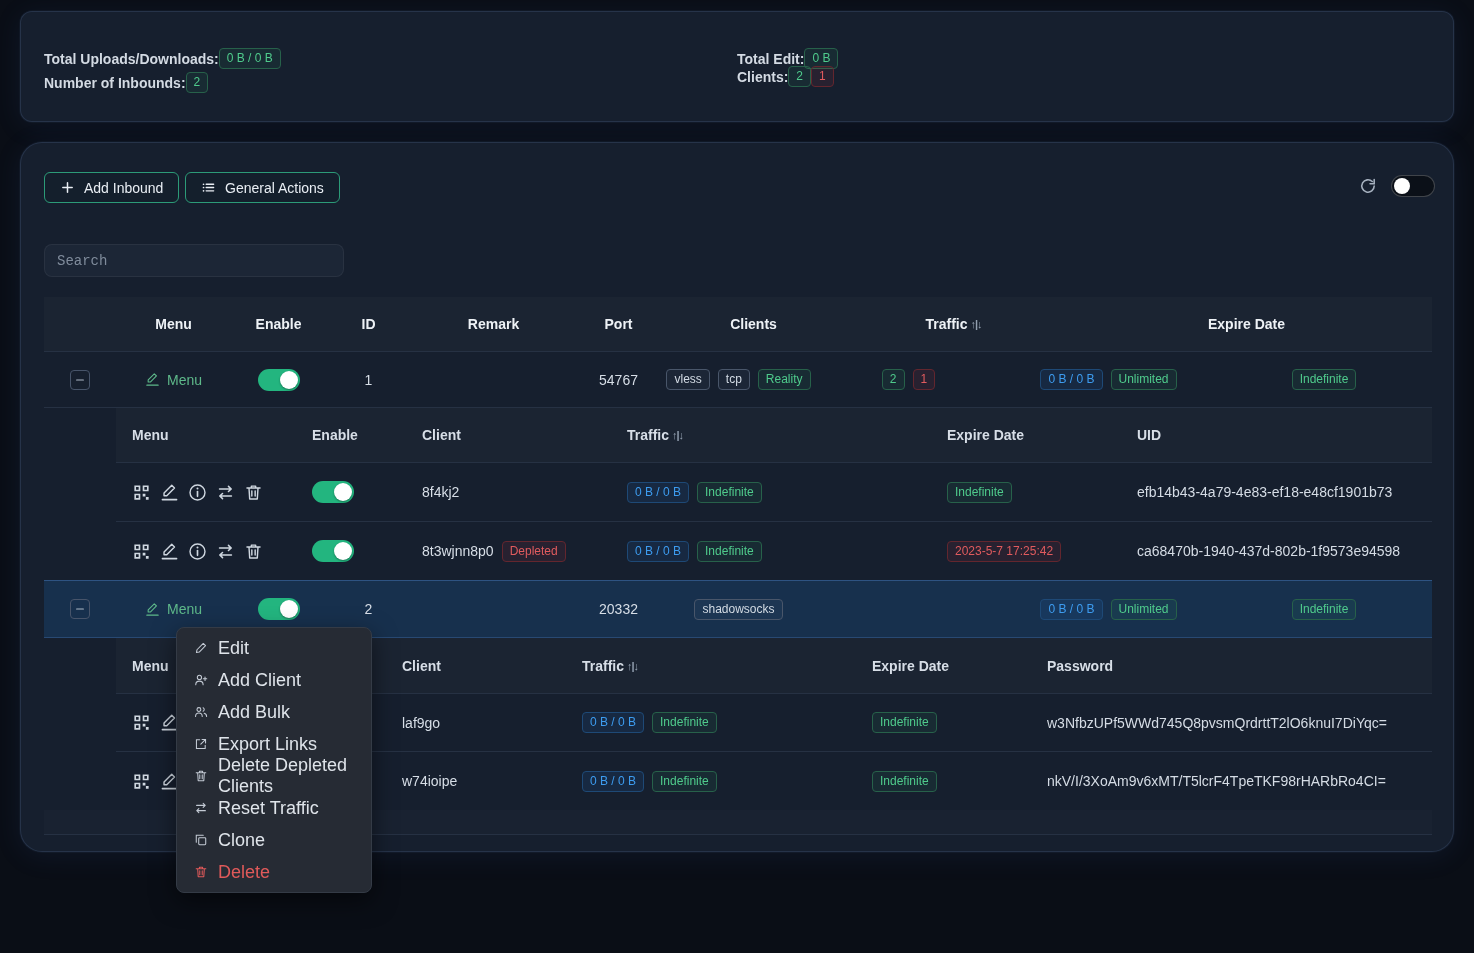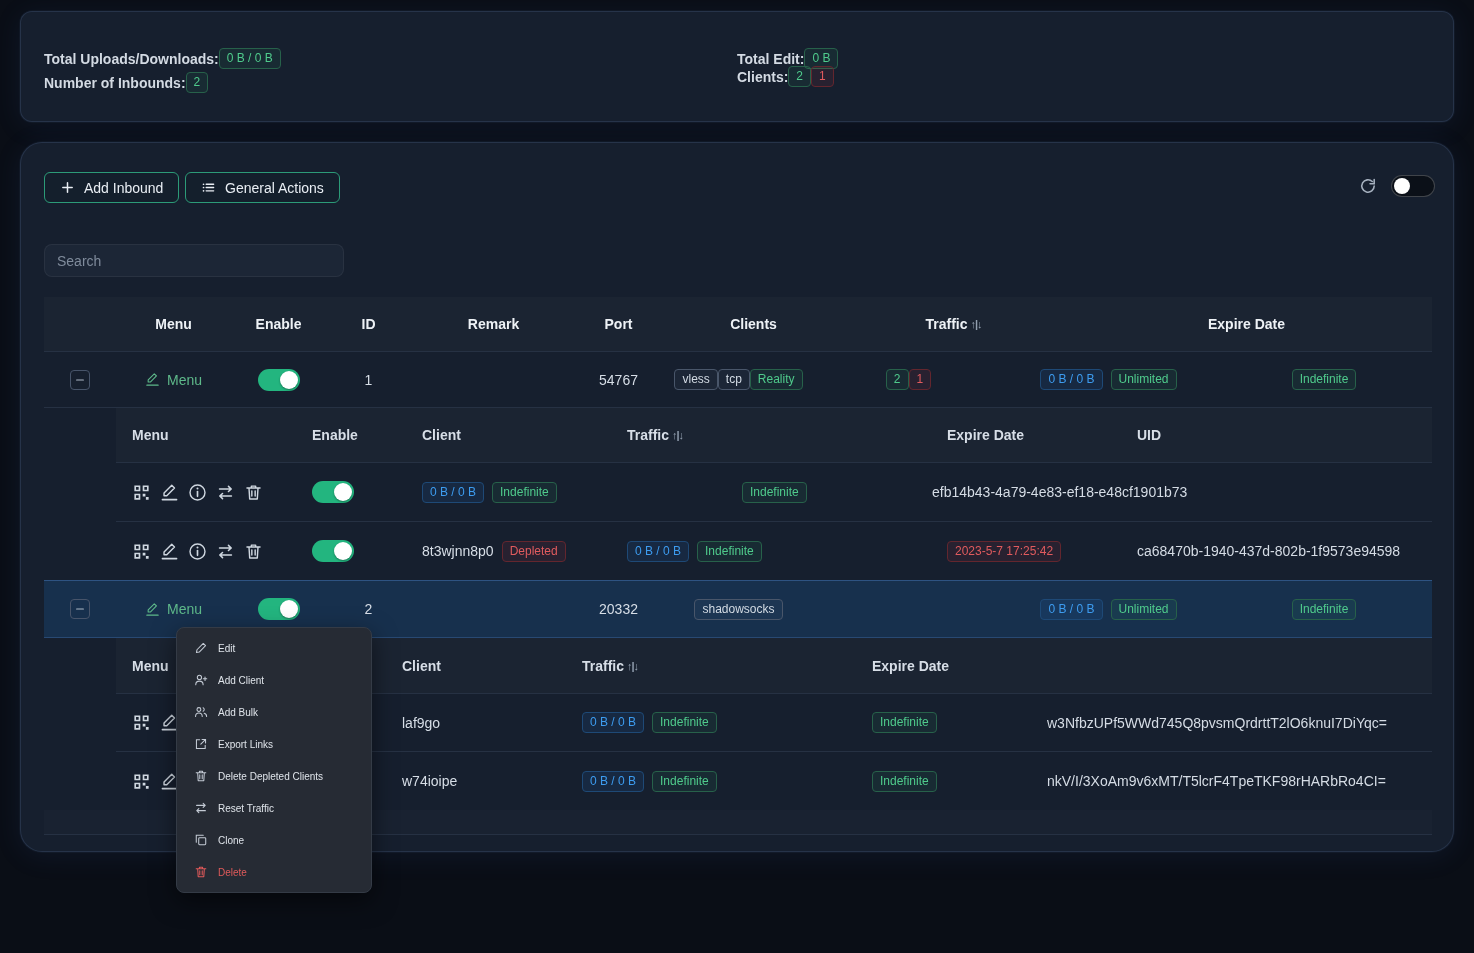--- a/index.html
+++ b/index.html
@@ -41,32 +41,32 @@
   .ic-xs{width:12px;height:12px}
 
   #refresh-btn{position:absolute;left:1338px;top:34px;width:18px;height:18px;color:#a6b1bf;cursor:pointer}
   .pill-toggle{position:absolute;left:1370px;top:32px;width:44px;height:22px;border-radius:11px;
     background:#0b1018;border:1px solid rgba(255,255,255,.22);cursor:pointer}
   .pill-toggle .knob{position:absolute;left:2px;top:2px;width:16px;height:16px;border-radius:50%;background:#fff}
 
   #search{
     position:absolute;left:23px;top:101px;width:300px;height:33px;border-radius:8px;
     background:#1c2636;border:1px solid rgba(255,255,255,.06);color:#dfe5ec;font-size:14px;
-    padding:0 12px;font-family:Liberation Sans, sans-serif;outline:none;
+    padding:0 12px;font-family:Liberation Mono, monospace;outline:none;
   }
   #search::placeholder{color:#7f8b9b}
 
   #table{position:absolute;left:23px;top:154px;width:1388px}
   .trow{display:flex;align-items:stretch;border-bottom:1px solid #263143}
   .trow.sel{background:#17304d;border-top:1px solid rgba(90,150,230,.35);border-bottom:1px solid rgba(90,150,230,.25)}
   .th{background:rgba(255,255,255,.025)}
   .cell{display:flex;align-items:center;font-size:14px;color:#d7dee7;min-width:0}
   .center{justify-content:center}
   .hd{font-weight:bold;color:#eef2f6}
-  .gap4{gap:0}.gap8{gap:8px}
+  .gap4{gap:8px}.gap8{gap:8px}
   .sort{font-size:11px;color:#93a0b0;margin-left:3px;letter-spacing:-1px;font-weight:bold}
 
   
   .mc1{width:72px}.mc2{width:115px}.mc3{width:95px}.mc4{width:85px}.mc5{width:165px}
   .mc6{width:85px}.mc7{width:155px}.mc8{width:185px}.mc9{width:215px}.mc10{flex:1}
 
   .subwrap{margin-left:72px}
   .srow{display:flex;align-items:stretch;border-bottom:1px solid #263143}
   .srow.nb{border-bottom:none}
   .scell{display:flex;align-items:center;padding-left:16px;font-size:14px;color:#d7dee7;min-width:0}
@@ -86,21 +86,21 @@
   .switch .knob{position:absolute;right:2px;top:2px;width:18px;height:18px;border-radius:50%;background:#fff;box-shadow:0 1px 2px rgba(0,0,0,.35)}
   .acticons{display:flex;align-items:center;gap:9px;color:#cfd7e0}
   .acticons .ic{cursor:pointer}
   .mono-id{color:#d5dce5;white-space:nowrap;overflow:hidden;text-overflow:ellipsis}
 
   #ctx-menu{
     position:absolute;left:155px;top:484px;width:196px;z-index:20;
     background:#262b34;border:1px solid #343b46;border-radius:8px;padding:4px 0;
     box-shadow:0 8px 24px rgba(0,0,0,.5);
   }
-  .mi{display:flex;align-items:center;gap:10px;height:32px;padding:0 17px;font-size:10px;color:#dfe4ea;cursor:pointer}
+  .mi{display:flex;align-items:center;gap:10px;height:32px;padding:0 17px;font-size:18px;color:#dfe4ea;cursor:pointer}
   .mi .ic{width:14px;height:14px;color:#c3cad4}
   .mi.danger,.mi.danger .ic{color:#e05a5a}
 </style>
 </head>
 <body>
 
 <svg width="0" height="0" style="position:absolute" aria-hidden="true">
   <symbol id="i-plus" viewBox="0 0 16 16">
       <path d="M8 3v10M3 8h10" stroke="currentColor" stroke-width="1.6" fill="none" stroke-linecap="round"></path>
     </symbol>
@@ -295,20 +295,21 @@
             <svg class="ic">
                 <use href="#i-trash"></use>
               </svg>
           </span>
         </div>
         <div class="scell s1b">
           <div class="switch">
               <div class="knob"></div>
             </div>
         </div>
+        <div class="scell s1c">8f4kj2</div>
         <div class="scell s1d gap8">
           <span class="tag blue">0 B / 0 B</span>
           <span class="tag green">Indefinite</span>
         </div>
         <div class="scell s1e">
           <span class="tag green">Indefinite</span>
         </div>
         <div class="scell s1f">
             <span class="mono-id">efb14b43-4a79-4e83-ef18-e48cf1901b73</span>
           </div>
@@ -396,20 +397,21 @@
     <div class="subwrap">
       <div class="srow th" style="height:56px">
         <div class="scell s2a hd">Menu</div>
         <div class="scell s2b hd">Enable</div>
         <div class="scell s2c hd">Client</div>
         <div class="scell s2d hd">
           <span>Traffic</span>
           <span class="sort">↑|↓</span>
         </div>
         <div class="scell s2e hd">Expire Date</div>
+        <div class="scell s2f hd">Password</div>
       </div>
 
       <div class="srow" style="height:58px">
         <div class="scell s2a">
           <span class="acticons">
             <svg class="ic">
                 <use href="#i-qr"></use>
               </svg>
             <svg class="ic">
                 <use href="#i-pencil-line"></use>

